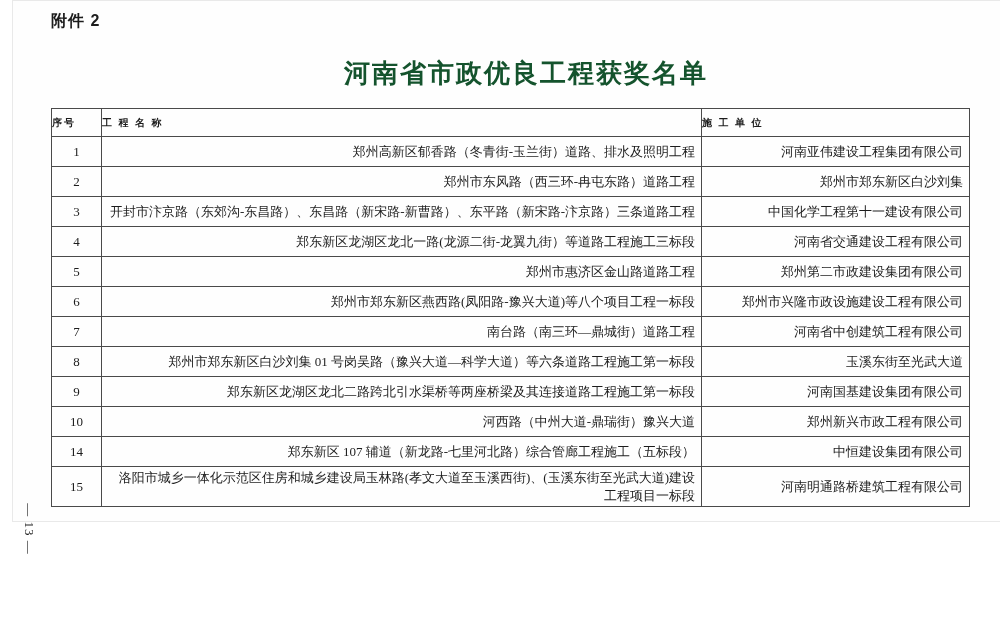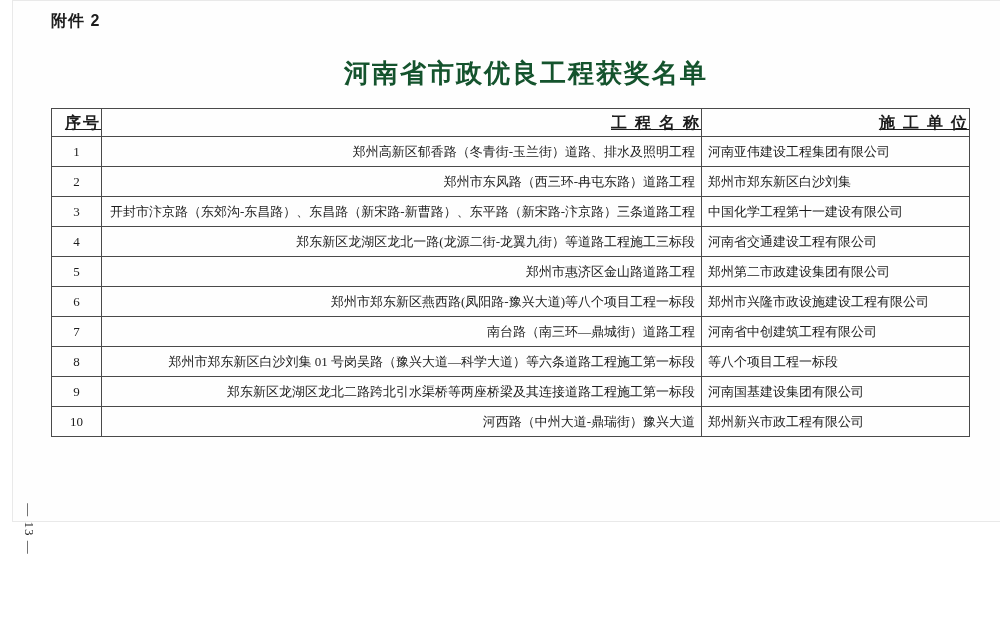--- a/index.html
+++ b/index.html
@@ -45,32 +45,31 @@
     font-size: 13px;
   }
   .award-table th, .award-table td {
     border: 1px solid #4a4a4a;
     vertical-align: middle;
     line-height: 1.35;
   }
   .award-table th {
     height: 28px;
     font-weight: bold;
-    font-size: 16px;
-    text-align: right;
+    font-size: 10px;
+    text-align: left;
     letter-spacing: 2px;
-    text-decoration: underline;
   }
   .award-table td { height: 30px; }
   .col-no   { width: 50px; }
   .col-proj { width: 600px; }
   .col-unit { width: 268px; }
   td.cell-no   { text-align: center; }
   td.cell-proj { text-align: right; padding: 2px 6px; }
-  td.cell-unit { text-align: left; padding: 2px 6px; }
+  td.cell-unit { text-align: right; padding: 2px 6px; }
   .page-number {
     position: absolute;
     left: -24px; top: 520px;
     width: 80px;
     text-align: center;
     font-size: 13px;
     letter-spacing: 1px;
     transform: rotate(90deg);
     transform-origin: center center;
     color: #222;
@@ -131,30 +130,40 @@
           <td class="cell-unit">郑州市兴隆市政设施建设工程有限公司</td>
         </tr>
       <tr>
           <td class="cell-no">7</td>
           <td class="cell-proj">南台路（南三环—鼎城街）道路工程</td>
           <td class="cell-unit">河南省中创建筑工程有限公司</td>
         </tr>
       <tr>
           <td class="cell-no">8</td>
           <td class="cell-proj">郑州市郑东新区白沙刘集 01 号岗吴路（豫兴大道—科学大道）等六条道路工程施工第一标段</td>
-          <td class="cell-unit">等八个项目工程一标段</td>
+          <td class="cell-unit">玉溪东街至光武大道</td>
         </tr>
       <tr>
           <td class="cell-no">9</td>
           <td class="cell-proj">郑东新区龙湖区龙北二路跨北引水渠桥等两座桥梁及其连接道路工程施工第一标段</td>
           <td class="cell-unit">河南国基建设集团有限公司</td>
         </tr>
       <tr>
           <td class="cell-no">10</td>
           <td class="cell-proj">河西路（中州大道-鼎瑞街）豫兴大道</td>
           <td class="cell-unit">郑州新兴市政工程有限公司</td>
         </tr>
+      <tr>
+          <td class="cell-no">14</td>
+          <td class="cell-proj">郑东新区 107 辅道（新龙路-七里河北路）综合管廊工程施工（五标段）</td>
+          <td class="cell-unit">中恒建设集团有限公司</td>
+        </tr>
+      <tr>
+          <td class="cell-no">15</td>
+          <td class="cell-proj">洛阳市城乡一体化示范区住房和城乡建设局玉林路(孝文大道至玉溪西街)、(玉溪东街至光武大道)建设工程项目一标段</td>
+          <td class="cell-unit">河南明通路桥建筑工程有限公司</td>
+        </tr>
     </tbody>
   </table>
 
   <div class="page-number">— 13 —</div>
 
 </div>
 
 </body></html>

